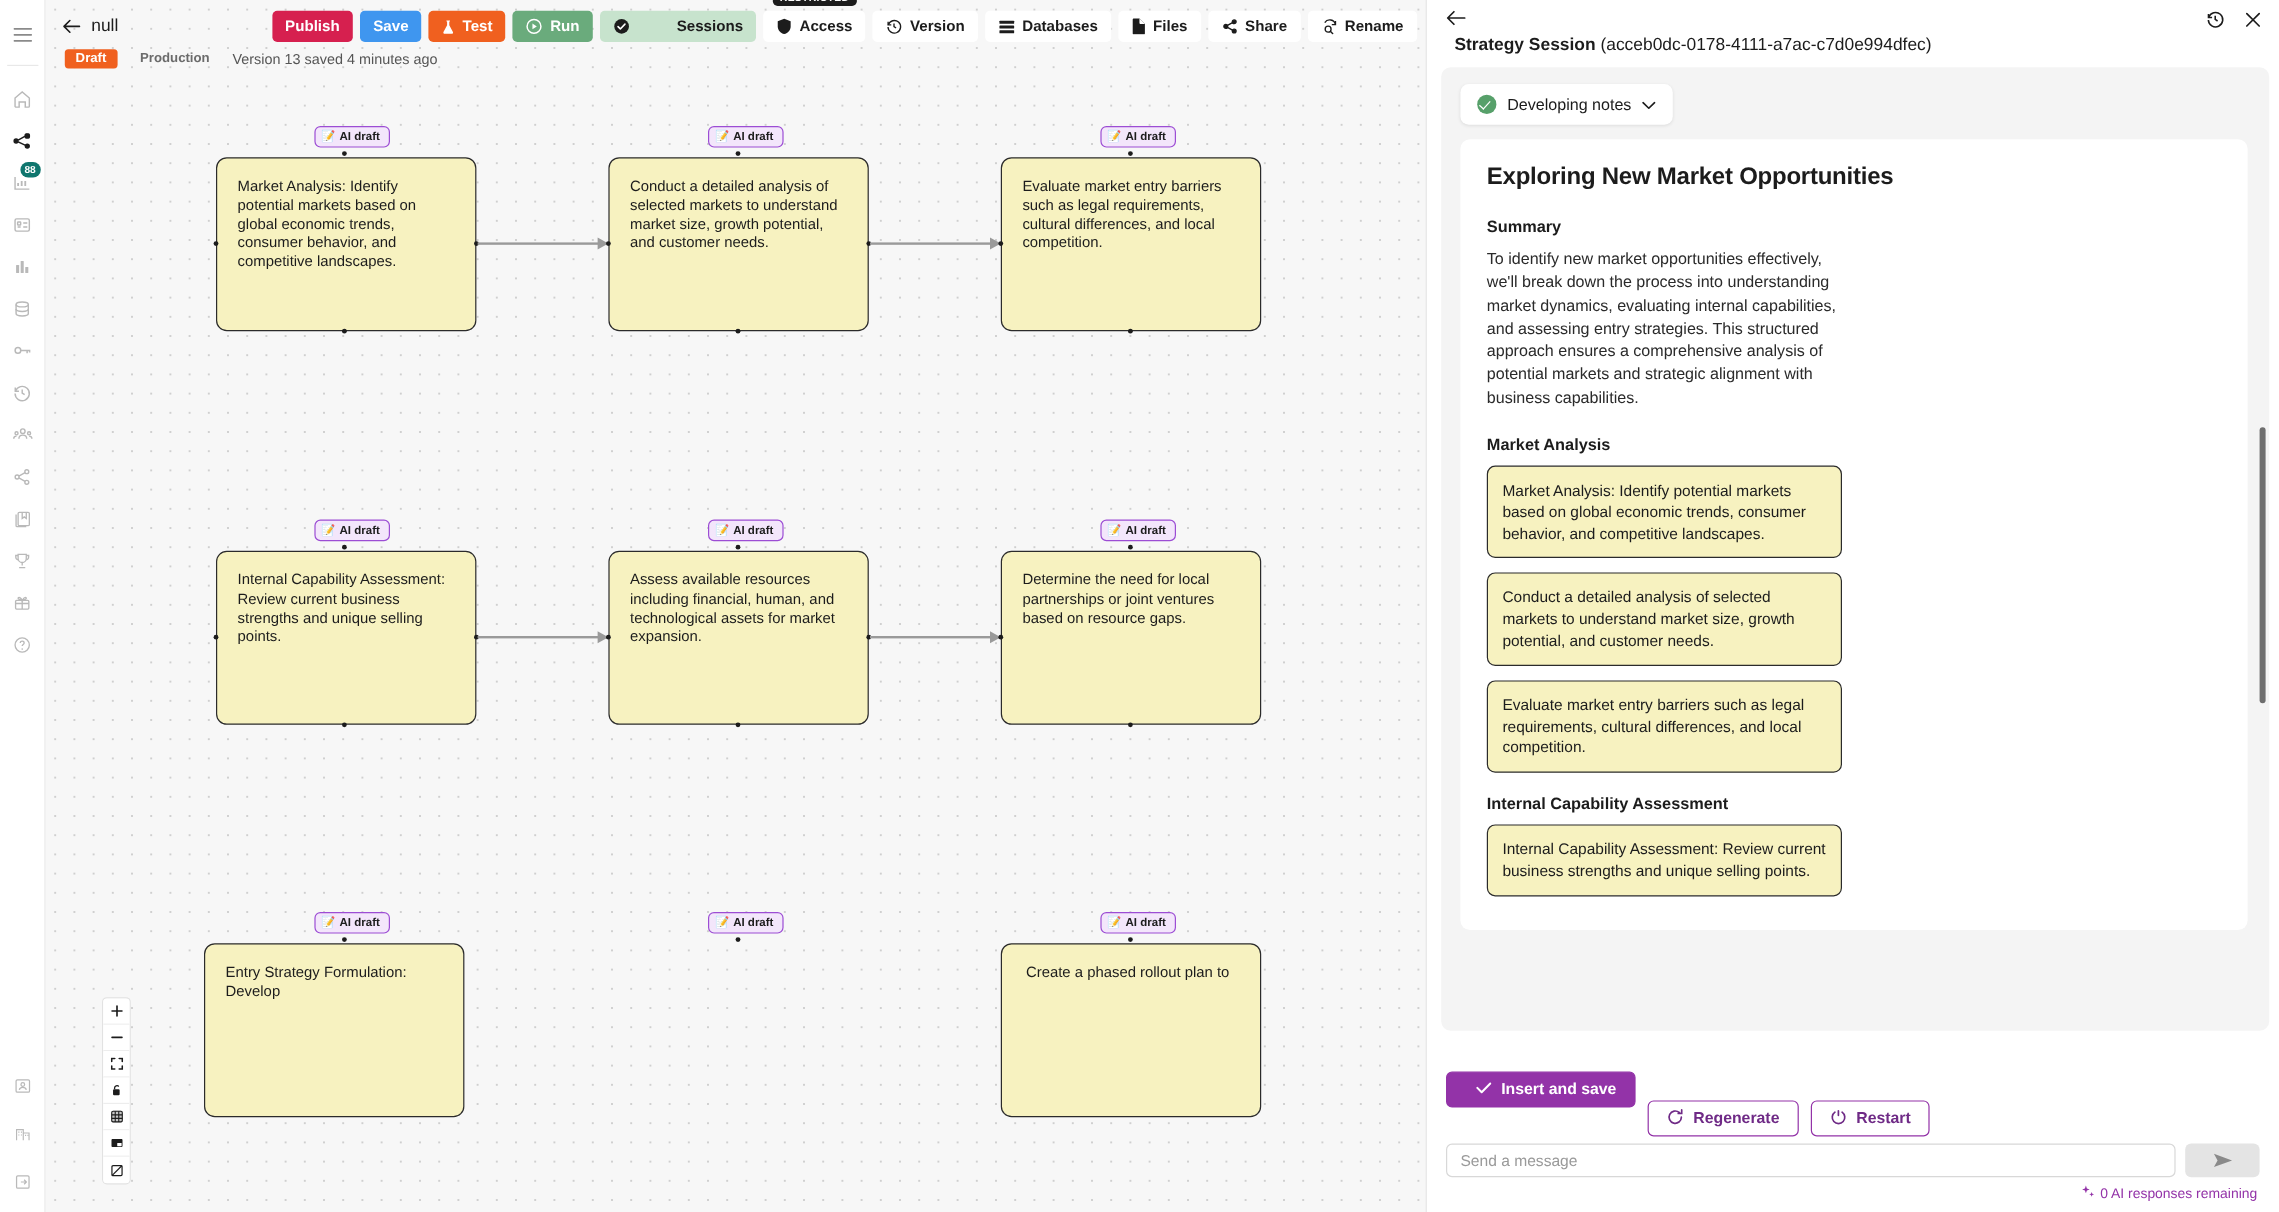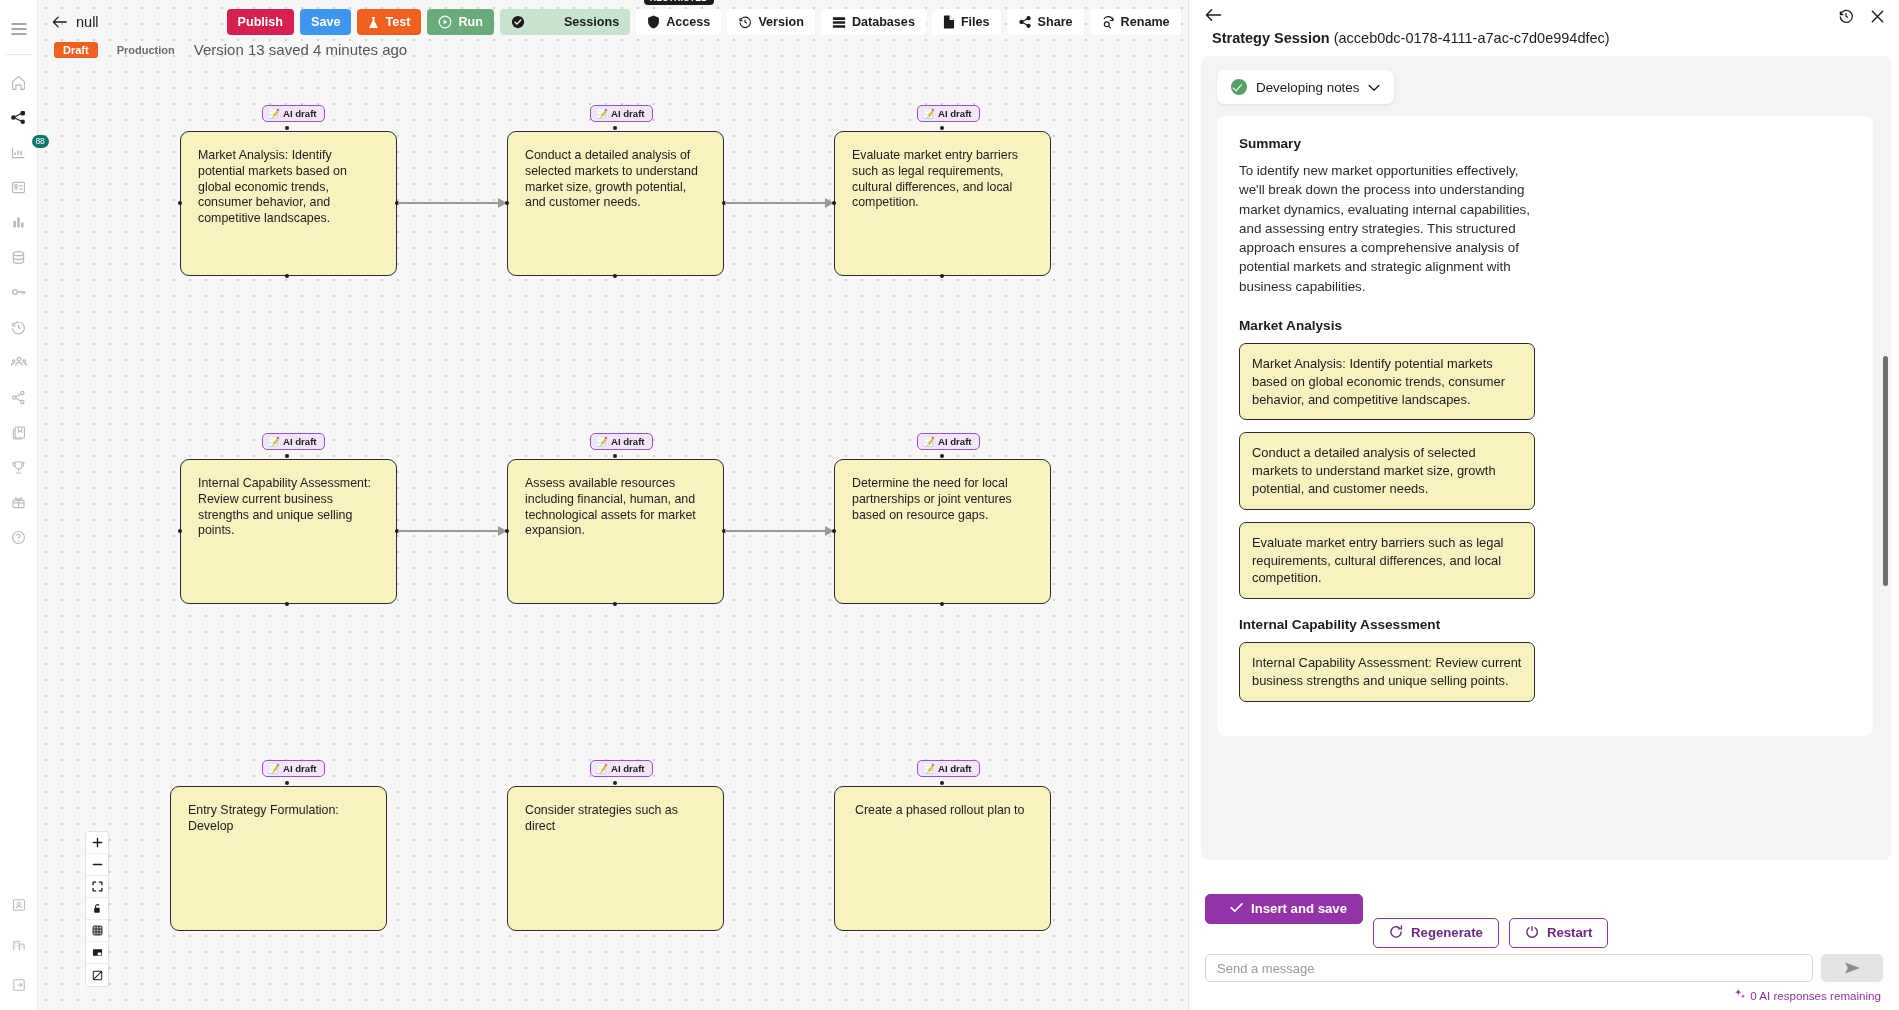--- a/index.html
+++ b/index.html
@@ -21,22 +21,22 @@
   .rail-top { padding-top: 12px; }
   .rail-btn {
     width: 30px; height: 34px; display: flex; align-items: center; justify-content: center;
     position: relative; cursor: pointer; color: #b3b3b3;
   }
   .rail-btn svg { display: block; }
   .rail-btn.active { color: #1c1c1c; }
   .rail-sep { width: 26px; height: 1px; background: #e8e8e8; margin: 8px 0 10px; }
   .rail-list { display: flex; flex-direction: column; align-items: center; gap: 1px; }
   .rail-badge {
-    position: absolute; top: 0px; left: 28px;
-    background: #0f766e; color: #fff; font-size: 8.5px; font-weight: 400;
+    position: absolute; top: 0px; left: 13px;
+    background: #0f766e; color: #fff; font-size: 8.5px; font-weight: 700;
     border-radius: 9px; min-width: 17px; height: 13px; line-height: 13px;
     text-align: center; padding: 0 3px; letter-spacing: -.2px;
   }
   .rail-bottom { position: absolute; bottom: 8px; display: flex; flex-direction: column; align-items: center; gap: 6px; }
 
   
   .main { position: relative; flex: 1 1 auto; height: 100%; overflow: hidden; background: #f7f7f7; }
 
   .canvas {
     position: absolute; inset: 0;
@@ -84,21 +84,21 @@
 
   .toolbar-row2 {
     position: absolute; top: 41px; left: 16px; display: flex; align-items: center;
     gap: 10px; pointer-events: auto; font-size: 11.5px;
   }
   .pill {
     font-size: 11px; font-weight: 700; padding: 2px 9px; border-radius: 3px;
     cursor: pointer; color: #6b6b6b;
   }
   .pill.on { background: #f0601f; color: #fff; }
-  .version-text { color: #555; font-size: 15px; }
+  .version-text { color: #555; font-size: 12px; }
 
   
   .node {
     position: absolute; background: #f7f2c0; border: 1.3px solid #2b2b2b;
     border-radius: 9px; padding: 16px 17px; font-size: 12.4px; line-height: 1.27;
     color: #1c1c1c; cursor: grab;
   }
   .badge-ai {
     position: absolute; background: #f3e6fb; border: 1.2px solid #9c4dd4;
     border-radius: 5px; font-size: 9.6px; font-weight: 600; color: #1c1c1c;
@@ -443,23 +443,20 @@
         <span>AI draft</span>
     </div>
     <div class="node" style="left:132px; top:786px; width:217px; height:145px;">
       <span>Entry Strategy Formulation: Develop</span>
     </div>
     <div class="dot" style="left:247px; top:781px;"></div>
 
     <div class="badge-ai" style="left:552px; top:760px;">
       <span>📝</span>
         <span>AI draft</span>
-    </div>
-    <div class="node" style="left:469px; top:786px; width:217px; height:145px;">
-      <span>Consider strategies such as direct</span>
     </div>
     <div class="dot" style="left:575px; top:781px;"></div>
 
     <div class="badge-ai" style="left:879px; top:760px;">
       <span>📝</span>
         <span>AI draft</span>
     </div>
     <div class="node" style="left:796px; top:786px; width:217px; height:145px;padding-left:20px;">
       <span>Create a phased rollout plan to</span>
     </div>
@@ -663,20 +660,21 @@
           <span class="check-circle"></span>
           <span>Developing notes</span>
           <span>
             <svg width="12" height="8" viewBox="0 0 12 8" fill="none" stroke="#1c1c1c" stroke-width="1.4" stroke-linecap="round" stroke-linejoin="round">
                 <path d="M1.2 1.6L6 6.2l4.8-4.6"></path>
               </svg>
           </span>
         </div>
 
         <div class="doc-card">
+          <div class="doc-h1">Exploring New Market Opportunities</div>
 
           <div>
             <div class="doc-h2">Summary</div>
             <div class="doc-p">To identify new market opportunities effectively, we'll break down the process into understanding market dynamics, evaluating internal capabilities, and assessing entry strategies. This structured approach ensures a comprehensive analysis of potential markets and strategic alignment with business capabilities.</div>
           </div>
 
           <div>
             <div class="doc-h2">Market Analysis</div>
             <div class="note">Market Analysis: Identify potential markets based on global economic trends, consumer behavior, and competitive landscapes.</div>
             <div class="note">Conduct a detailed analysis of selected markets to understand market size, growth potential, and customer needs.</div>

